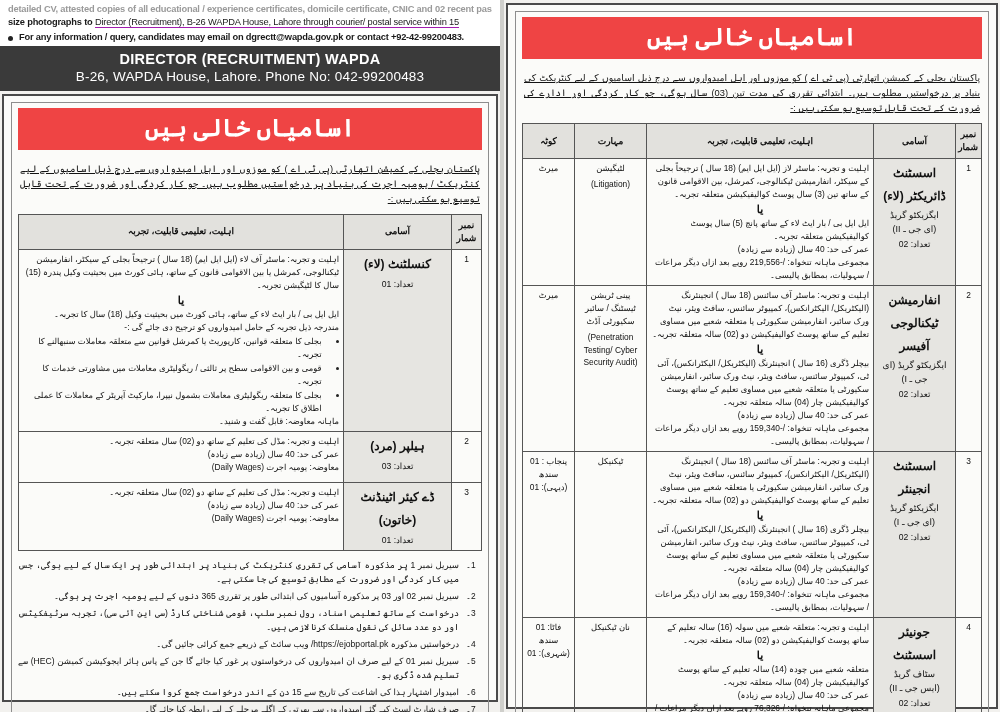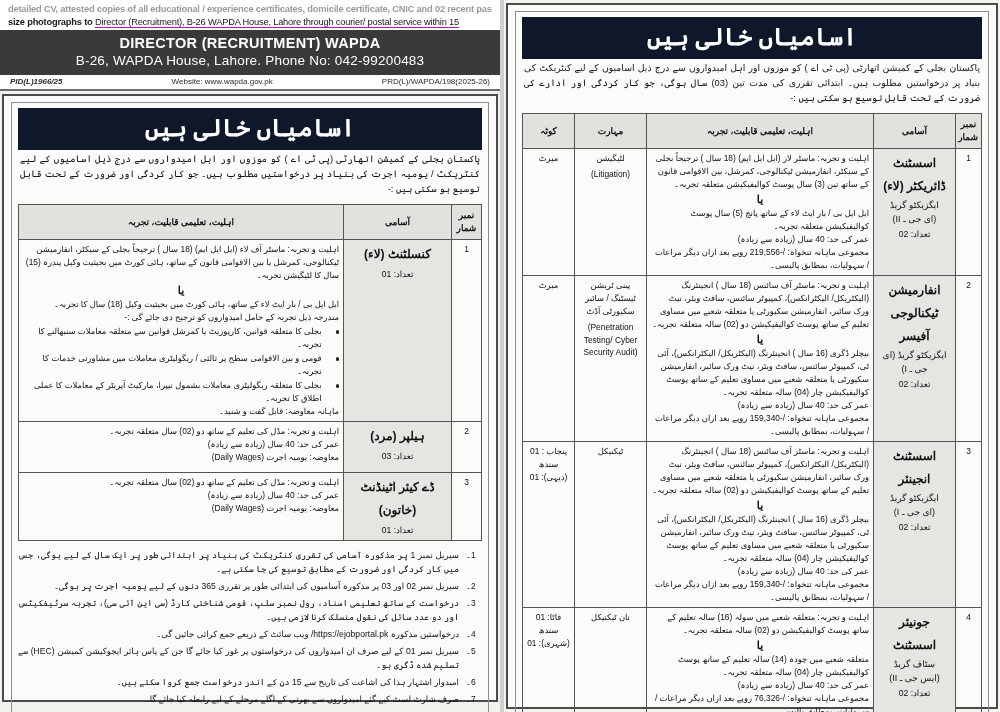--- a/index.html
+++ b/index.html
@@ -69,33 +69,34 @@
   
   .ad{
     border:2px solid #4a4a4a;
     background:#fbfbf9;
     box-sizing:border-box;
     padding:6px 7px 4px 7px;
   }
   .ad-inner{border:1px solid #8d8d8d;padding:5px 6px 4px 6px;}
 
   .title-band{
-    background:#0f172a;color:#fff;
+    background:#ef4444;color:#fff;
     text-align:center;
     padding:7px 0 9px 0;
     font-size:24px;font-weight:700;
     letter-spacing:1px;
     direction:rtl;
     line-height:1.1;
   }
   .intro{
     direction:rtl;text-align:justify;
     font-size:9.3px;line-height:15px;
     color:#141414;
-    padding:2px 2px 7px 2px;
+    padding:12px 2px 7px 2px;
+    text-decoration:underline;
   }
 
   
   table.jobs{
     width:100%;border-collapse:collapse;direction:rtl;
     table-layout:fixed;
   }
   table.jobs th,table.jobs td{
     border:1px solid #555;
     vertical-align:top;
@@ -142,32 +143,31 @@
 </head>
 <body>
 
 <div class="page">
 
   <div class="panel panel-left">
 
     <div class="tail-block">
       <div class="tail-line clip">detailed CV, attested copies of all educational / experience certificates, domicile certificate, CNIC and 02 recent passport</div>
       <div class="tail-line"><span>size photographs to </span><b>Director (Recruitment), B-26 WAPDA House, Lahore through courier/ postal service within 15</b></div>
+      <div class="bullet-row">
+        <span class="bullet-dot"></span>
+        <div class="tail-line">For any information / query, candidates may email on dgrectt@wapda.gov.pk or contact +92-42-99200483.</div>
+      </div>
     </div>
 
     <div class="dir-band">
       <div class="l1">DIRECTOR (RECRUITMENT) WAPDA</div>
       <div class="l2">B-26, WAPDA House, Lahore. Phone No: 042-99200483</div>
     </div>
 
-    <div class="pid-bar">
-      <span class="pid-left">PID(L)1966/25</span>
-      <span class="pid-mid">Website: www.wapda.gov.pk</span>
-      <span class="pid-right">PRD(L)/WAPDA/198(2025-26)</span>
-    </div>
 
     <div class="ad" style="margin:3px 2px 0 2px;height:608px;">
       <div class="ad-inner">
         <div class="title-band">اسامیاں خالی ہیں</div>
         <div class="intro">پاکستان بجلی کے کمیشن اتھارٹی (پی ٹی اے ) کو موزوں اور اہل امیدواروں سے درج ذیل اسامیوں کے لیے کنٹریکٹ / یومیہ اجرت کی بنیاد پر درخواستیں مطلوب ہیں۔ جو کار کردگی اور ضرورت کے تحت قابل توسیع ہو سکتی ہیں :-</div>
 
         <table class="jobs">
           <colgroup>
               <col style="width:30px">
               <col style="width:108px">

